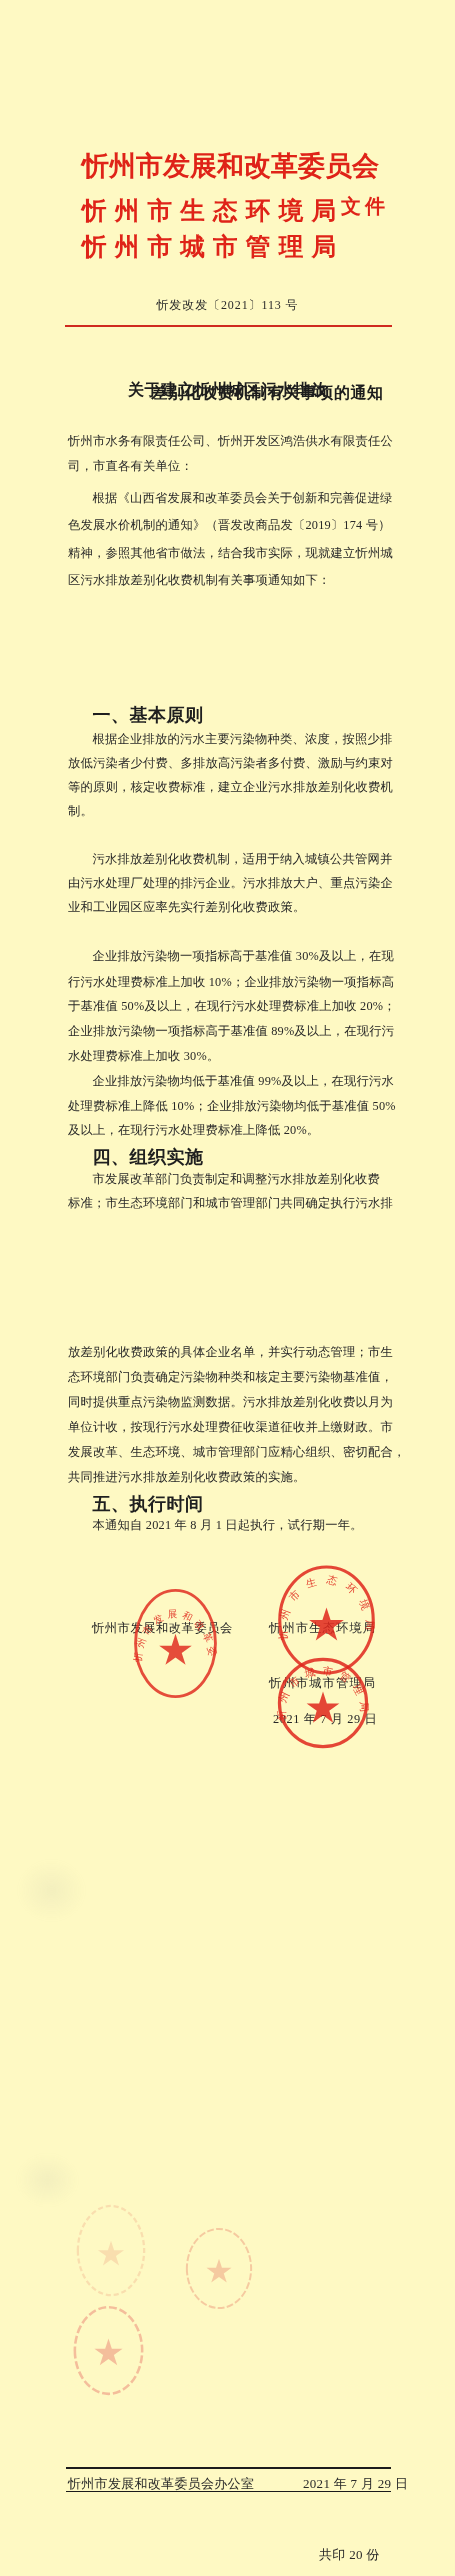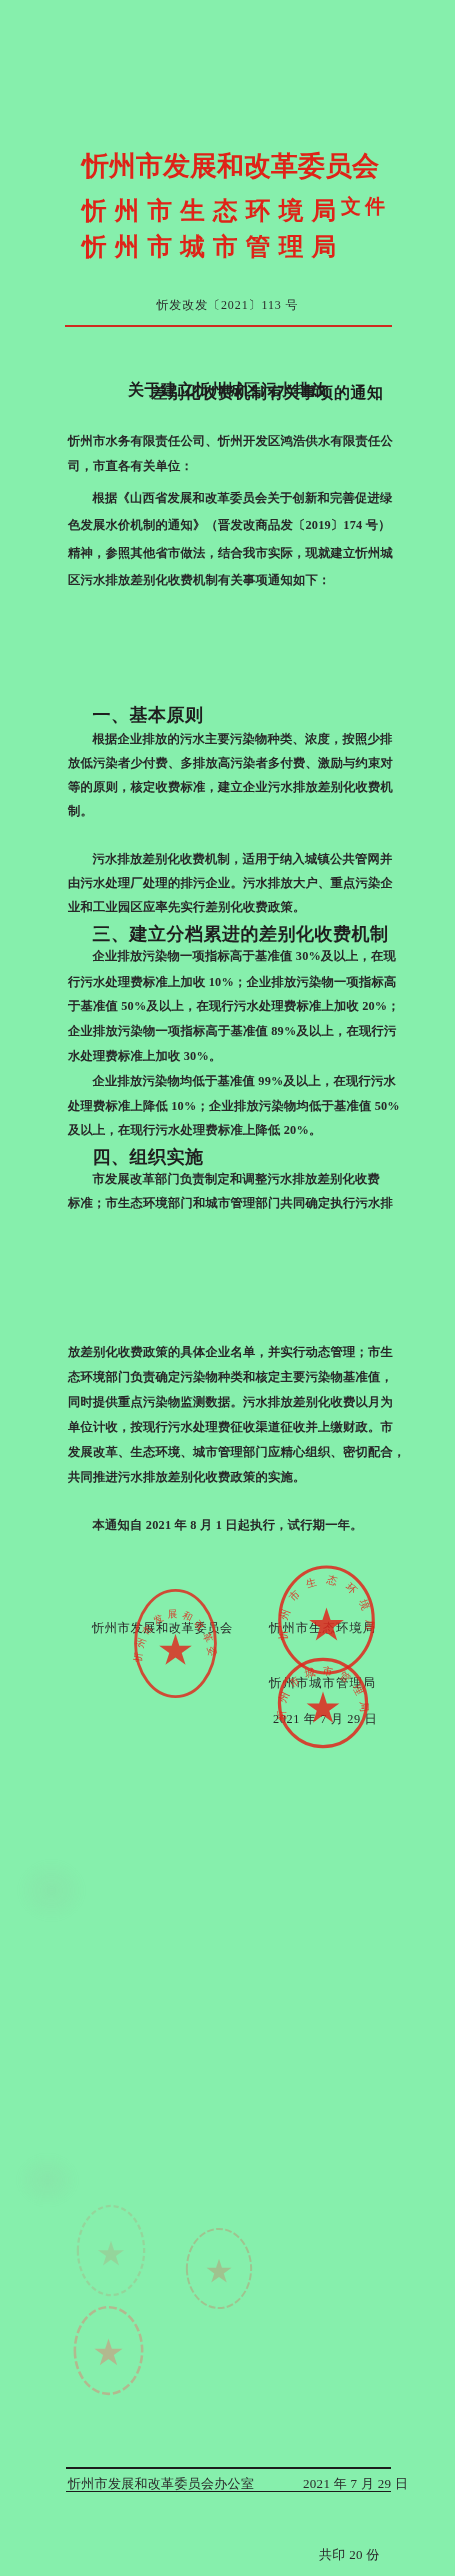--- a/index.html
+++ b/index.html
@@ -1,20 +1,20 @@
 <!DOCTYPE html>
 <html style="font-size:9.2px"><head>
 <meta charset="utf-8">
 <style>
   html,body{margin:0;padding:0;background:#e8e8e8;}
   .scan-page{
     position:relative;
     width:455px;height:2576px;
     margin:0 auto;
-    background:#86efac;
+    background:#fef9c3;
     overflow:hidden;
     font-family:"Liberation Serif", serif;
   }
   
   .org{
     position:absolute;left:82px;
     color:#df2318;
     font-weight:700;
     font-family:"Liberation Serif", serif;
     text-align:justify;text-align-last:justify;
@@ -42,21 +42,21 @@
     position:absolute;left:0;width:100%;text-align:center;
     font-weight:700;font-size:16px;color:#1d1d1d;letter-spacing:0.6px;
     white-space:nowrap;
   }
   #title1{top:356px;margin-top:24px;}
   #title2{top:383px;margin-left:40px;}
   
   .bl{
     position:absolute;left:68px;width:329px;
     font-size:12.3px;line-height:1.15;color:#282828;
-    letter-spacing:0.2px;white-space:nowrap;font-weight:bold;
+    letter-spacing:0.2px;white-space:nowrap;
   }
   .ind{text-indent:24.6px;}
   .bh{
     font-family:"Liberation Sans", sans-serif;
     font-weight:700;font-size:18px;color:#1f1f1f;letter-spacing:0.5px;
   }
   
   .sig{
     position:absolute;font-size:12.3px;color:#262626;white-space:nowrap;
     letter-spacing:0.5px;
@@ -108,40 +108,40 @@
   <div class="bl bh ind" style="top:705px">一、基本原则</div>
   <div class="bl ind" style="top:732px">根据企业排放的污水主要污染物种类、浓度，按照少排</div>
   <div class="bl" style="top:756px">放低污染者少付费、多排放高污染者多付费、激励与约束对</div>
   <div class="bl" style="top:780px">等的原则，核定收费标准，建立企业污水排放差别化收费机</div>
   <div class="bl" style="top:804px">制。</div>
 
   <div class="bl ind" style="top:852px">污水排放差别化收费机制，适用于纳入城镇公共管网并</div>
   <div class="bl" style="top:876px">由污水处理厂处理的排污企业。污水排放大户、重点污染企</div>
   <div class="bl" style="top:900px">业和工业园区应率先实行差别化收费政策。</div>
 
-  <div class="bl bh ind" style="top:924px">三、建立分档累进的差别化收费机制</div>
   <div class="bl ind" style="top:949px">企业排放污染物一项指标高于基准值 30%及以上，在现</div>
   <div class="bl" style="top:975px">行污水处理费标准上加收 10%；企业排放污染物一项指标高</div>
   <div class="bl" style="top:999px">于基准值 50%及以上，在现行污水处理费标准上加收 20%；</div>
   <div class="bl" style="top:1024px">企业排放污染物一项指标高于基准值 89%及以上，在现行污</div>
   <div class="bl" style="top:1049px">水处理费标准上加收 30%。</div>
   <div class="bl ind" style="top:1074px">企业排放污染物均低于基准值 99%及以上，在现行污水</div>
   <div class="bl" style="top:1099px">处理费标准上降低 10%；企业排放污染物均低于基准值 50%</div>
   <div class="bl" style="top:1123px">及以上，在现行污水处理费标准上降低 20%。</div>
 
   <div class="bl bh ind" style="top:1147px">四、组织实施</div>
   <div class="bl ind" style="top:1172px">市发展改革部门负责制定和调整污水排放差别化收费</div>
   <div class="bl" style="top:1196px">标准；市生态环境部门和城市管理部门共同确定执行污水排</div>
   <div class="bl" style="top:1345px">放差别化收费政策的具体企业名单，并实行动态管理；市生</div>
   <div class="bl" style="top:1370px">态环境部门负责确定污染物种类和核定主要污染物基准值，</div>
   <div class="bl" style="top:1395px">同时提供重点污染物监测数据。污水排放差别化收费以月为</div>
   <div class="bl" style="top:1420px">单位计收，按现行污水处理费征收渠道征收并上缴财政。市</div>
   <div class="bl" style="top:1445px">发展改革、生态环境、城市管理部门应精心组织、密切配合，</div>
   <div class="bl" style="top:1470px">共同推进污水排放差别化收费政策的实施。</div>
 
+  <div class="bl bh ind" style="top:1494px">五、执行时间</div>
   <div class="bl ind" style="top:1518px">本通知自 2021 年 8 月 1 日起执行，试行期一年。</div>
 
   <div class="sig" id="sig-left">忻州市发展和改革委员会</div>
   <div class="sig" id="sig-r1">忻州市生态环境局</div>
   <div class="sig" id="sig-r2">忻州市城市管理局</div>
   <div class="sig" id="sig-date">2021 年 7 月 29 日</div>
 
   <svg class="seal" style="left:132px;top:1587px;width:87px;height:113px" viewBox="0 0 152 198">
     <ellipse cx="76" cy="99" rx="70" ry="93" fill="none" stroke="rgba(223,39,28,0.82)" stroke-width="5"></ellipse>
     <path id="arc1" d="M 16,132 A 60,79 0 1 1 136,132" fill="none"></path>

